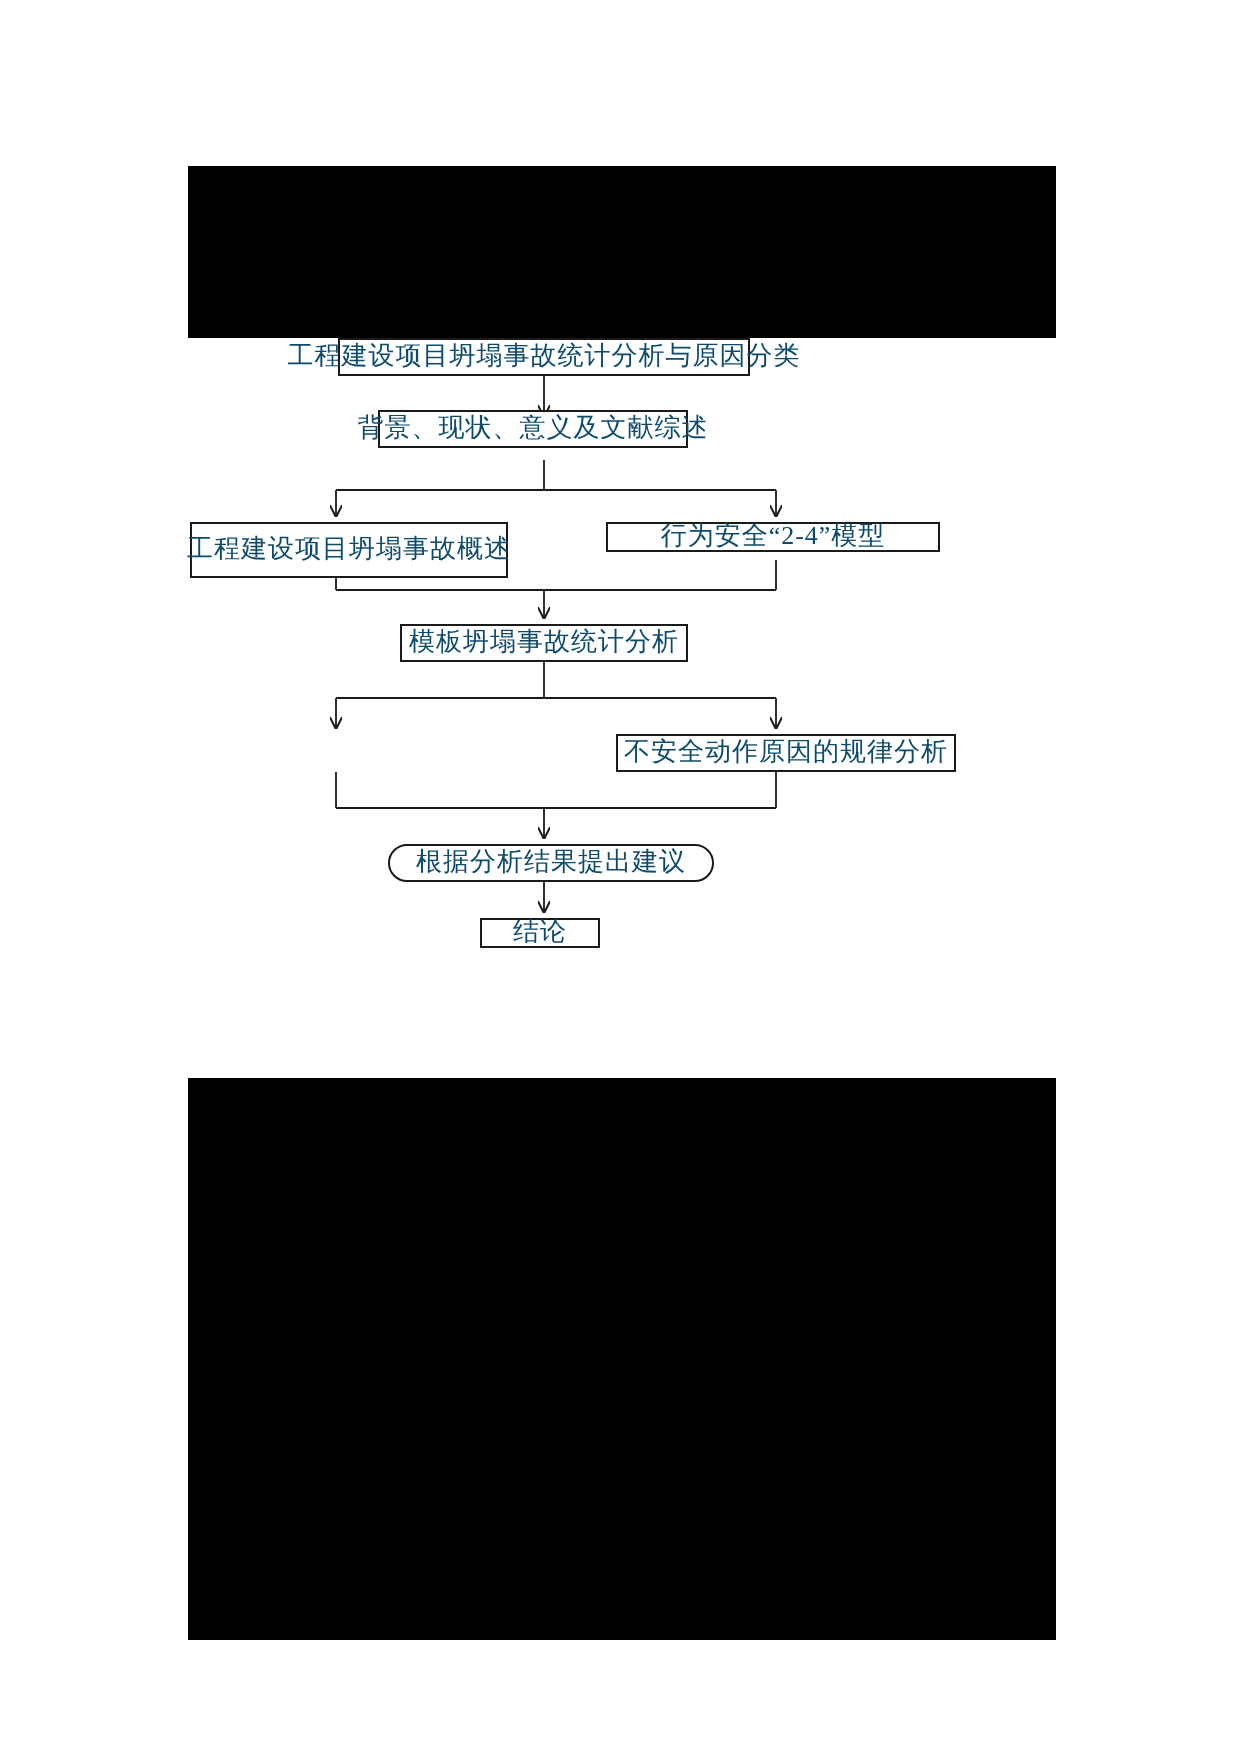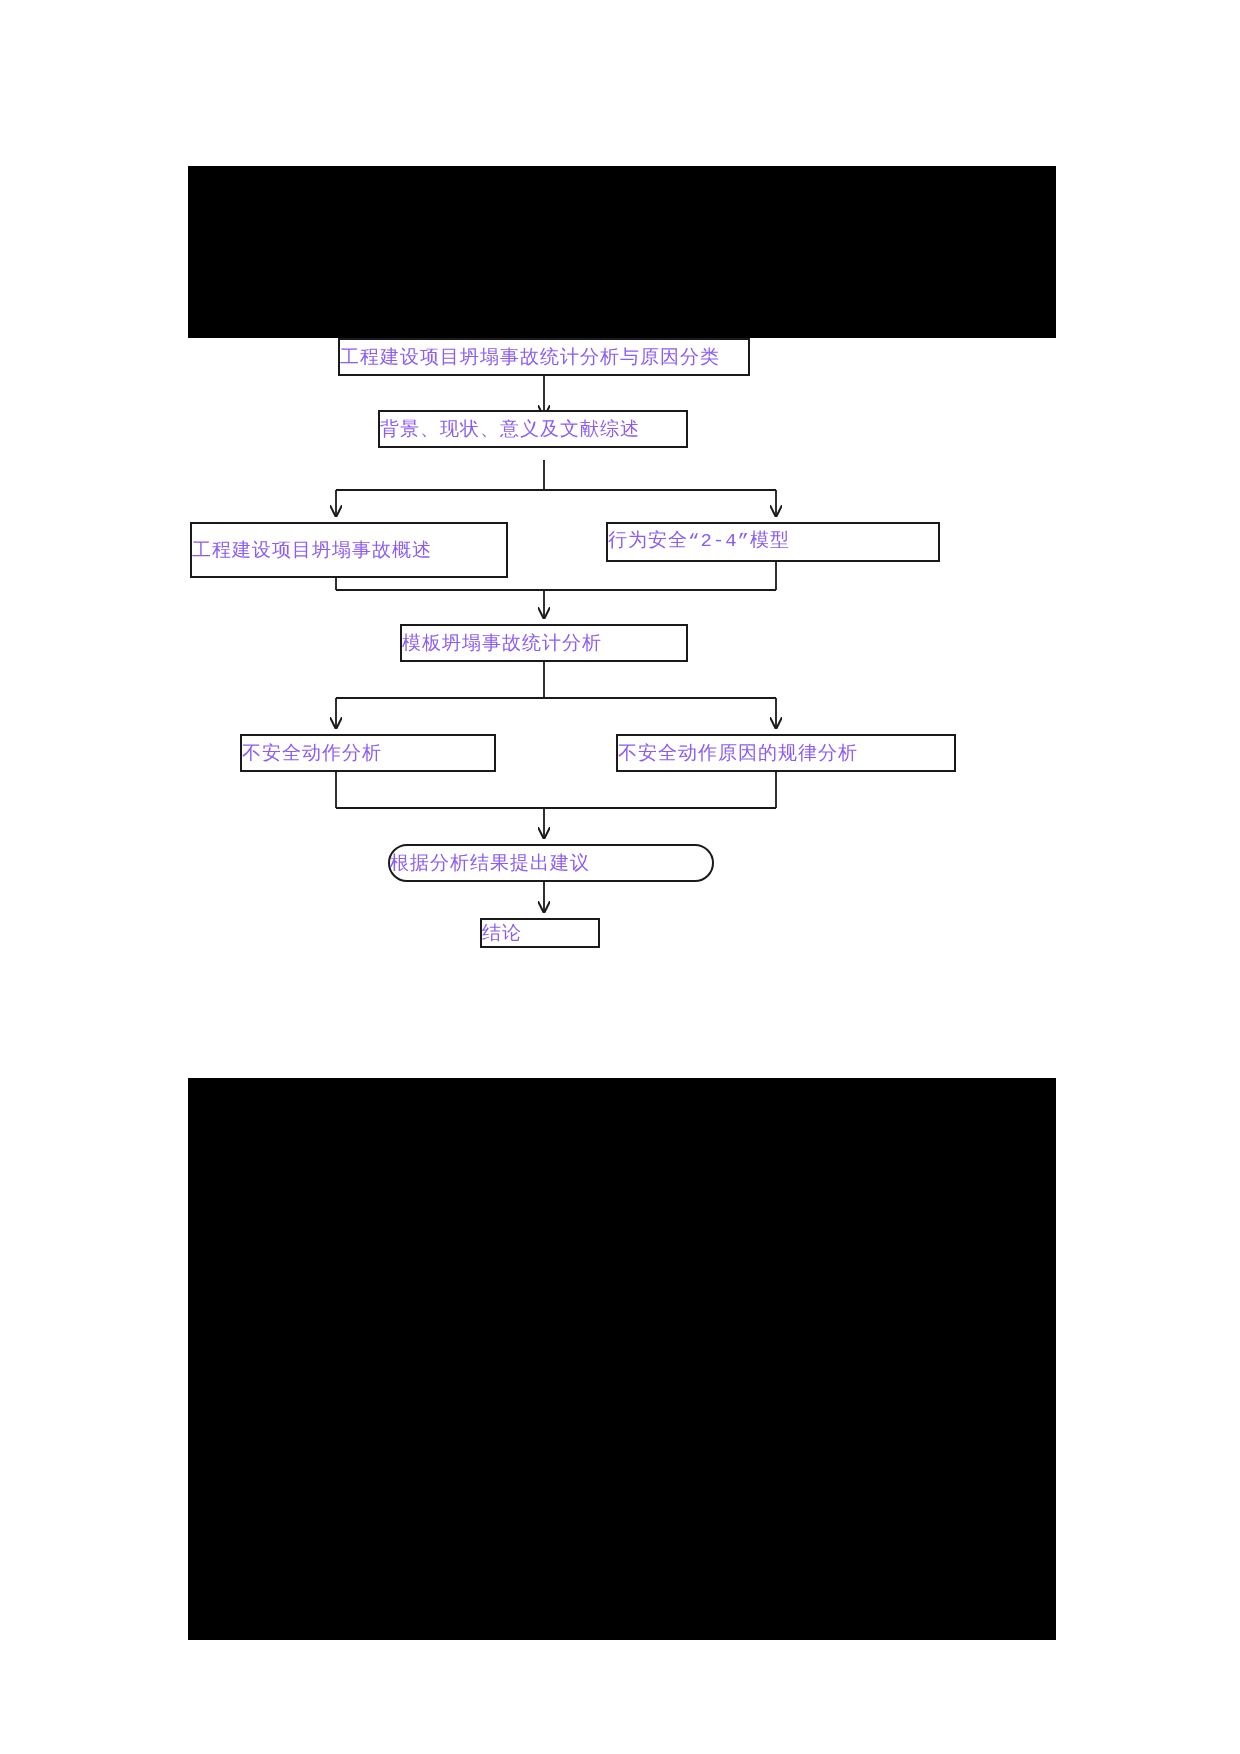--- a/index.html
+++ b/index.html
@@ -52,33 +52,33 @@
   }
 
   
   .node {
     position: absolute;
     box-sizing: border-box;
     border: 2px solid #1a1a1a;
     background: #ffffff;
     display: flex;
     align-items: center;
-    justify-content: flex-start;
-    color: #8b5cf6;
-    font-size: 19px;
+    justify-content: center;
+    color: #0c4a6e;
+    font-size: 26px;
     letter-spacing: 1px;
     white-space: nowrap;
     line-height: 1;
   }
   .node span { display: block; padding-bottom: 2px; }
 
   #node-title       { left: 150px; top: 0px;   width: 412px; height: 38px; }
   #node-background  { left: 190px; top: 72px;  width: 310px; height: 38px; }
   #node-overview    { left: 2px;   top: 184px; width: 318px; height: 56px; }
-  #node-model       { left: 418px; top: 184px; width: 334px; height: 40px; font-family: Liberation Mono, monospace; }
+  #node-model       { left: 418px; top: 184px; width: 334px; height: 30px; }
   #node-statistics  { left: 212px; top: 286px; width: 288px; height: 38px; }
   #node-unsafe-act  { left: 52px;  top: 396px; width: 256px; height: 38px; }
   #node-unsafe-cause{ left: 428px; top: 396px; width: 340px; height: 38px; }
   #node-suggestion  { left: 200px; top: 506px; width: 326px; height: 38px; border-radius: 19px; }
   #node-conclusion  { left: 292px; top: 580px; width: 120px; height: 30px; }
 </style>
 </head>
 <body>
 
 <div class="redaction" id="redaction-top"></div>
@@ -134,23 +134,20 @@
   </div>
 
   <div class="node" id="node-model">
     <span>行为安全“2-4”模型</span>
   </div>
 
   <div class="node" id="node-statistics">
     <span>模板坍塌事故统计分析</span>
   </div>
 
-  <div class="node" id="node-unsafe-act">
-    <span>不安全动作分析</span>
-  </div>
 
   <div class="node" id="node-unsafe-cause">
     <span>不安全动作原因的规律分析</span>
   </div>
 
   <div class="node" id="node-suggestion">
     <span>根据分析结果提出建议</span>
   </div>
 
   <div class="node" id="node-conclusion">

